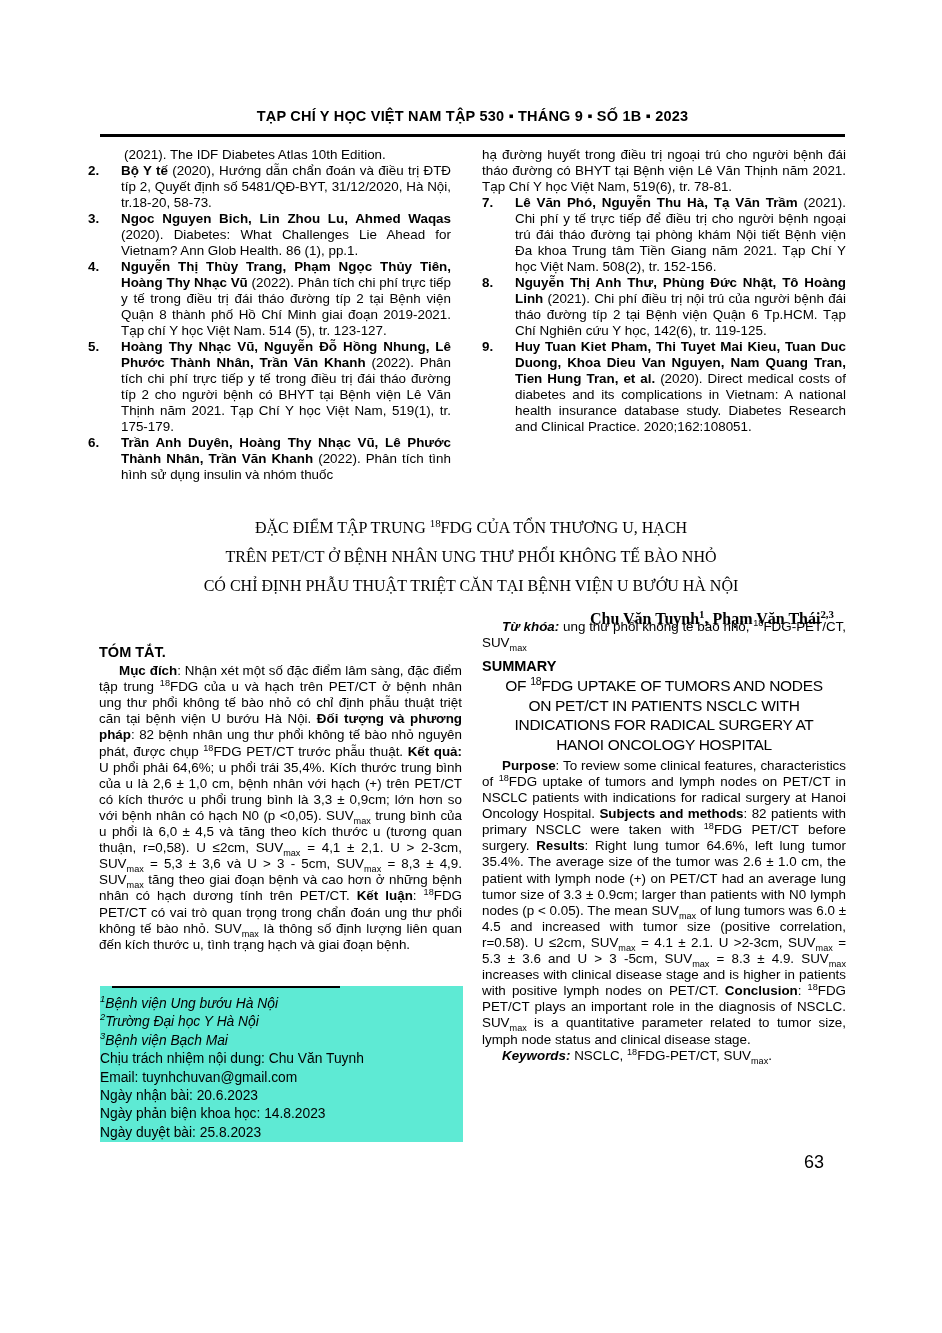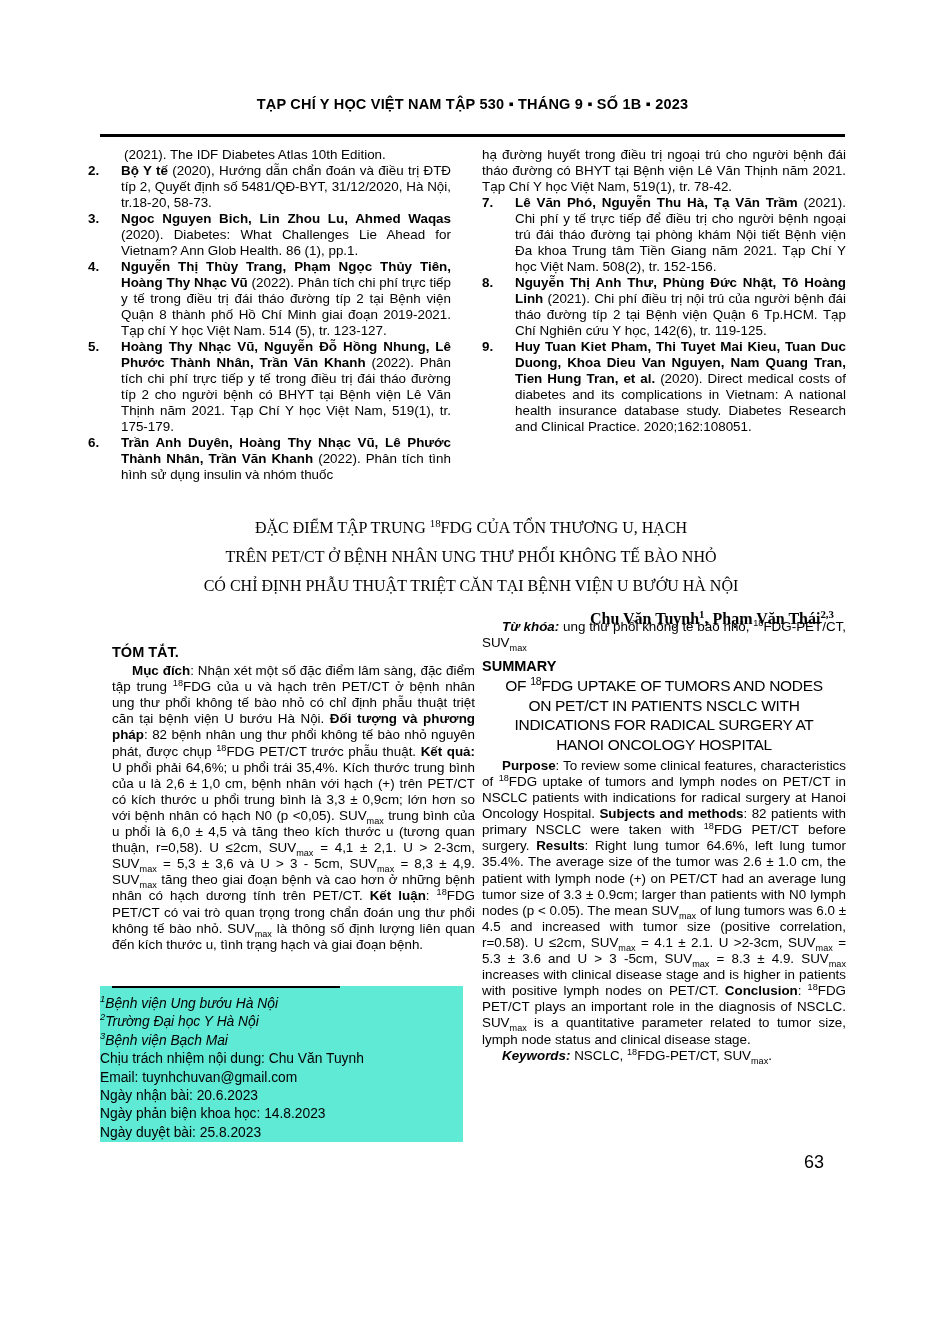--- a/index.html
+++ b/index.html
@@ -1,21 +1,21 @@
 <!DOCTYPE html>
 <html><head>
 <meta charset="utf-8">
 <style>
   html,body{margin:0;padding:0;}
   body{
     width:942px;height:1333px;position:relative;background:#ffffff;color:#000;
     font-family:"Liberation Sans",sans-serif;overflow:hidden;
   }
   .journal-header{
-    position:absolute;left:100px;top:96px;width:745px;text-align:center;
+    position:absolute;left:100px;top:108px;width:745px;text-align:center;
     font-weight:bold;font-size:14.5px;letter-spacing:.2px;white-space:nowrap;
   }
   .header-rule{position:absolute;left:100px;top:134px;width:745px;height:3px;background:#000;}
   .refs{position:absolute;top:147px;width:363px;font-size:13.4px;line-height:16px;}
   #refs-left{left:88px;}
   #refs-right{left:482px;width:364px;}
   .ref{text-align:justify;padding-left:33px;text-indent:-33px;}
   .ref.cont-indent{padding-left:36px;text-indent:0;}
   .ref.cont-flush{padding-left:0;text-indent:0;}
   .ref-num{display:inline-block;width:33px;font-weight:bold;text-indent:0;}
@@ -23,21 +23,21 @@
   .article-title{
     position:absolute;left:91px;top:513px;width:760px;text-align:center;
     font-family:"Liberation Serif",serif;font-weight:normal;font-size:16px;line-height:29px;
   }
   .title-line{white-space:nowrap;}
   .authors-line{
     position:absolute;left:100px;top:610px;width:734px;text-align:right;
     font-family:"Liberation Serif",serif;font-weight:bold;font-size:16px;
   }
   .col{position:absolute;width:363px;font-size:13.4px;line-height:16.1px;}
-  #col-left{left:112px;top:644px;}
+  #col-left{left:99px;top:644px;}
   #col-right{left:482px;top:619px;width:364px;}
   .sec-heading{font-size:14.5px;font-weight:bold;margin:0 0 3px 0;}
   #summary-heading{margin:7px 0 2px 0;}
   .para{margin:0;text-align:justify;text-indent:20px;}
   .kw{margin:0;text-align:justify;text-indent:20px;}
   .english-title{text-align:center;font-size:15.5px;line-height:19.4px;letter-spacing:-.3px;margin:1px 0 4px 0;}
   .etitle-line{white-space:nowrap;}
   .footnote{
     position:absolute;left:100px;top:986px;width:363px;z-index:2;background:#5eead4;
     font-size:13.8px;line-height:18.4px;
@@ -59,21 +59,21 @@
 
 <div id="refs-left" class="refs">
     <div class="ref cont-indent"><span>(2021). The IDF Diabetes Atlas 10th Edition.</span></div>
     <div class="ref"><span class="ref-num">2.</span><span class="ref-authors">Bộ Y tế</span><span> (2020), Hướng dẫn chẩn đoán và điều trị ĐTĐ típ 2, Quyết định số 5481/QĐ-BYT, 31/12/2020, Hà Nội, tr.18-20, 58-73.</span></div>
     <div class="ref"><span class="ref-num">3.</span><span class="ref-authors">Ngoc Nguyen Bich, Lin Zhou Lu, Ahmed Waqas</span><span> (2020). Diabetes: What Challenges Lie Ahead for Vietnam? Ann Glob Health. 86 (1), pp.1.</span></div>
     <div class="ref"><span class="ref-num">4.</span><span class="ref-authors">Nguyễn Thị Thùy Trang, Phạm Ngọc Thủy Tiên, Hoàng Thy Nhạc Vũ</span><span> (2022). Phân tích chi phí trực tiếp y tế trong điều trị đái tháo đường típ 2 tại Bệnh viện Quận 8 thành phố Hồ Chí Minh giai đoạn 2019-2021. Tạp chí Y học Việt Nam. 514 (5), tr. 123-127.</span></div>
     <div class="ref"><span class="ref-num">5.</span><span class="ref-authors">Hoàng Thy Nhạc Vũ, Nguyễn Đỗ Hồng Nhung, Lê Phước Thành Nhân, Trần Văn Khanh</span><span> (2022). Phân tích chi phí trực tiếp y tế trong điều trị đái tháo đường típ 2 cho người bệnh có BHYT tại Bệnh viện Lê Văn Thịnh năm 2021. Tạp Chí Y học Việt Nam, 519(1), tr. 175-179.</span></div>
     <div class="ref"><span class="ref-num">6.</span><span class="ref-authors">Trần Anh Duyên, Hoàng Thy Nhạc Vũ, Lê Phước Thành Nhân, Trần Văn Khanh</span><span> (2022). Phân tích tình hình sử dụng insulin và nhóm thuốc</span></div>
   </div>
 <div id="refs-right" class="refs">
-    <div class="ref cont-flush"><span>hạ đường huyết trong điều trị ngoại trú cho người bệnh đái tháo đường có BHYT tại Bệnh viện Lê Văn Thịnh năm 2021. Tạp Chí Y học Việt Nam, 519(1), tr. 78-42.</span></div>
+    <div class="ref cont-flush"><span>hạ đường huyết trong điều trị ngoại trú cho người bệnh đái tháo đường có BHYT tại Bệnh viện Lê Văn Thịnh năm 2021. Tạp Chí Y học Việt Nam, 519(6), tr. 78-81.</span></div>
     <div class="ref"><span class="ref-num">7.</span><span class="ref-authors">Lê Văn Phó, Nguyễn Thu Hà, Tạ Văn Trầm</span><span> (2021). Chi phí y tế trực tiếp để điều trị cho người bệnh ngoại trú đái tháo đường tại phòng khám Nội tiết Bệnh viện Đa khoa Trung tâm Tiền Giang năm 2021. Tạp Chí Y học Việt Nam. 508(2), tr. 152-156.</span></div>
     <div class="ref"><span class="ref-num">8.</span><span class="ref-authors">Nguyễn Thị Anh Thư, Phùng Đức Nhật, Tô Hoàng Linh</span><span> (2021). Chi phí điều trị nội trú của người bệnh đái tháo đường típ 2 tại Bệnh viện Quận 6 Tp.HCM. Tạp Chí Nghiên cứu Y học, 142(6), tr. 119-125.</span></div>
     <div class="ref"><span class="ref-num">9.</span><span class="ref-authors">Huy Tuan Kiet Pham, Thi Tuyet Mai Kieu, Tuan Duc Duong, Khoa Dieu Van Nguyen, Nam Quang Tran, Tien Hung Tran, et al.</span><span> (2020). Direct medical costs of diabetes and its complications in Vietnam: A national health insurance database study. Diabetes Research and Clinical Practice. 2020;162:108051.</span></div>
   </div>
 
 <div class="article-title">
     <div class="title-line"><span class="seg-n">ĐẶC ĐIỂM TẬP TRUNG </span><span class="seg-sup">18</span><span class="seg-n">FDG CỦA TỔN THƯƠNG U, HẠCH</span></div>
     <div class="title-line"><span class="seg-n">TRÊN PET/CT Ở BỆNH NHÂN UNG THƯ PHỔI KHÔNG TẾ BÀO NHỎ</span></div>
     <div class="title-line"><span class="seg-n">CÓ CHỈ ĐỊNH PHẪU THUẬT TRIỆT CĂN TẠI BỆNH VIỆN U BƯỚU HÀ NỘI</span></div>
   </div>

